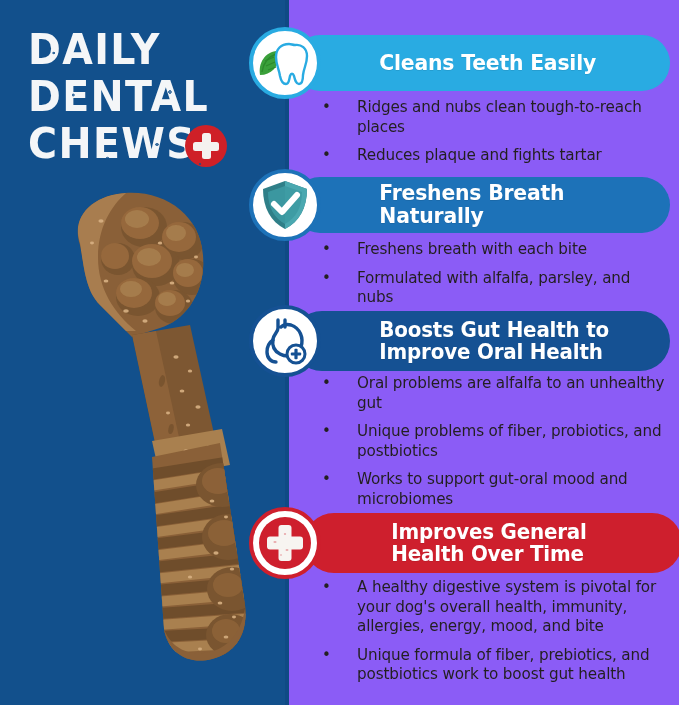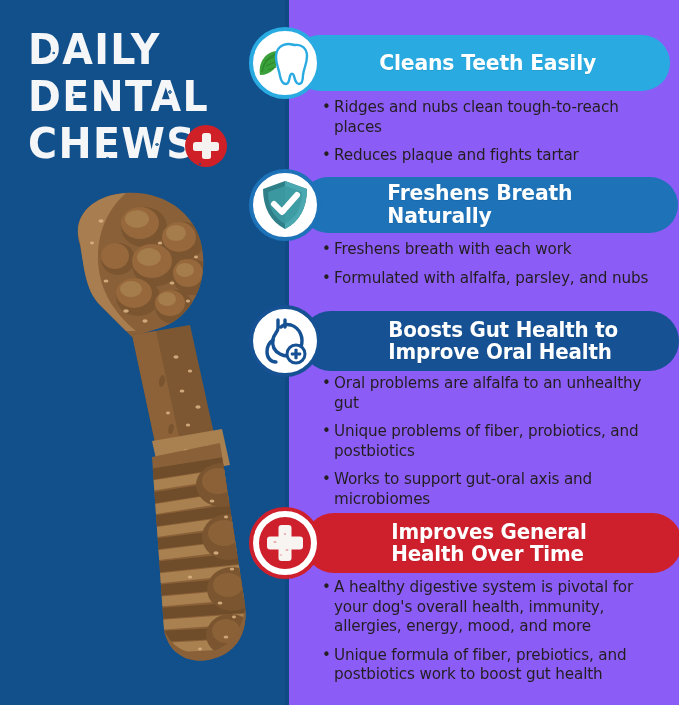--- a/index.html
+++ b/index.html
@@ -112,21 +112,21 @@
     display:flex;
     font-size:15.2px;
     line-height:19.5px;
     margin-bottom:9px;
     letter-spacing:-0.15px;
   }
   .bullet .dot{
     flex:0 0 auto;width:12px;
     font-size:15px;line-height:19.5px;
   }
-  .bullet .btxt{flex:1 1 auto;}
+  .bullet .btxt{flex:1 1 auto;margin-left:23px;}
 </style>
 </head>
 <body>
 
 <div id="stage">
 
   <div class="left-panel"></div>
   <div class="panel-edge"></div>
 
   <div class="title-block">
@@ -320,45 +320,45 @@
         <span class="btxt">Ridges and nubs clean tough-to-reach places</span>
       </div>
       <div class="bullet">
         <span class="dot">•</span>
         <span class="btxt">Reduces plaque and fights tartar</span>
       </div>
     </div>
   </div>
 
   <div class="feature">
-    <div class="pill" style="left:300px;top:177px;width:378px;background:#1d72b8;">
+    <div class="pill" style="left:292px;top:177px;width:378px;background:#1d72b8;">
       <span class="pill-title">Freshens Breath Naturally</span>
     </div>
     <div class="badge" style="left:249px;top:169px;border:4px solid #1d72b8;">
       <svg width="52" height="54" viewBox="0 0 52 54" xmlns="http://www.w3.org/2000/svg" aria-hidden="true">
         <path d="M26 3 L48 11 C48 30 40 44 26 51 C12 44 4 30 4 11 Z" fill="#2f7f88"></path>
         <path d="M26 3 L48 11 C48 30 40 44 26 51 Z" fill="#4aa8b0"></path>
         <path d="M26 8 L43 14 C43 29 37 40 26 46 C15 40 9 29 9 14 Z" fill="#3d9aa3" opacity=".9"></path>
         <path d="M15 26 L23 34 L38 17" stroke="#ffffff" stroke-width="6" fill="none" stroke-linecap="round" stroke-linejoin="round"></path>
       </svg>
     </div>
     <div class="bullets" style="left:322px;top:240px;width:348px;">
       <div class="bullet">
         <span class="dot">•</span>
-        <span class="btxt">Freshens breath with each work</span>
+        <span class="btxt">Freshens breath with each bite</span>
       </div>
       <div class="bullet">
         <span class="dot">•</span>
         <span class="btxt">Formulated with alfalfa, parsley, and nubs</span>
       </div>
     </div>
   </div>
 
   <div class="feature">
-    <div class="pill two-line" style="left:301px;top:311px;width:378px;background:#155193;">
+    <div class="pill two-line" style="left:292px;top:311px;width:378px;background:#155193;">
       <span class="pill-title">Boosts Gut Health to
 Improve Oral Health</span>
     </div>
     <div class="badge" style="left:249px;top:305px;border:4px solid #155193;">
       <svg width="54" height="54" viewBox="0 0 54 54" xmlns="http://www.w3.org/2000/svg" aria-hidden="true">
         <g fill="none" stroke="#155193" stroke-width="3.4" stroke-linecap="round" stroke-linejoin="round">
           <path d="M20 6 L20 14 C20 18 16 20 15 25 C14 31 16 37 22 40
                    C29 44 40 42 43 33 C46 24 42 14 33 11 C29 10 25 11 23 13"></path>
           <path d="M15 26 C12 28 9 32 9 38 C9 44 13 48 18 48"></path>
           <path d="M27 6 L27 13"></path>
@@ -374,21 +374,21 @@
       <div class="bullet">
         <span class="dot">•</span>
         <span class="btxt">Oral problems are alfalfa to an unhealthy gut</span>
       </div>
       <div class="bullet">
         <span class="dot">•</span>
         <span class="btxt">Unique problems of fiber, probiotics, and postbiotics</span>
       </div>
       <div class="bullet">
         <span class="dot">•</span>
-        <span class="btxt">Works to support gut-oral axis and microbiomes</span>
+        <span class="btxt">Works to support gut-oral mood and microbiomes</span>
       </div>
     </div>
   </div>
 
   <div class="feature">
     <div class="pill two-line" style="left:304px;top:513px;width:378px;background:#ce1f2d;align-items:center;">
       <span class="pill-title">Improves General
 Health Over Time</span>
     </div>
     <div class="badge" style="left:249px;top:507px;border:4px solid #ce1f2d;">
@@ -402,21 +402,21 @@
           <ellipse cx="18" cy="27" rx="1.6" ry="1.1"></ellipse>
           <ellipse cx="28" cy="19" rx="1.2" ry="0.9"></ellipse>
           <ellipse cx="30" cy="35" rx="1.5" ry="1"></ellipse>
           <ellipse cx="24" cy="40" rx="1.1" ry="0.8"></ellipse>
         </g>
       </svg>
     </div>
     <div class="bullets" style="left:322px;top:578px;width:348px;">
       <div class="bullet">
         <span class="dot">•</span>
-        <span class="btxt">A healthy digestive system is pivotal for your dog's overall health, immunity, allergies, energy, mood, and more</span>
+        <span class="btxt">A healthy digestive system is pivotal for your dog's overall health, immunity, allergies, energy, mood, and bite</span>
       </div>
       <div class="bullet">
         <span class="dot">•</span>
         <span class="btxt">Unique formula of fiber, prebiotics, and postbiotics work to boost gut health</span>
       </div>
     </div>
   </div>
 
 </div>
 

